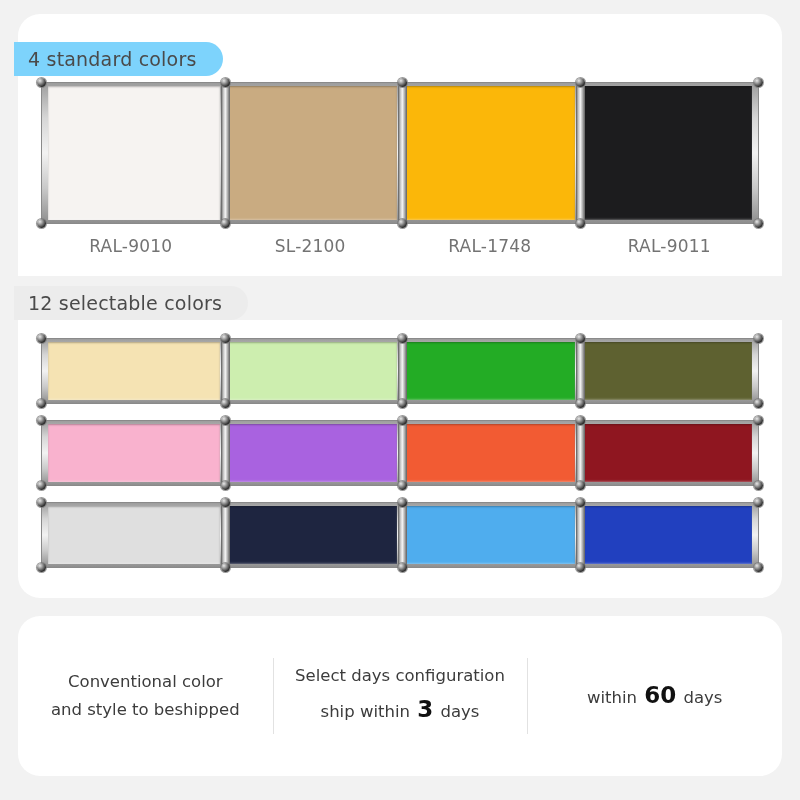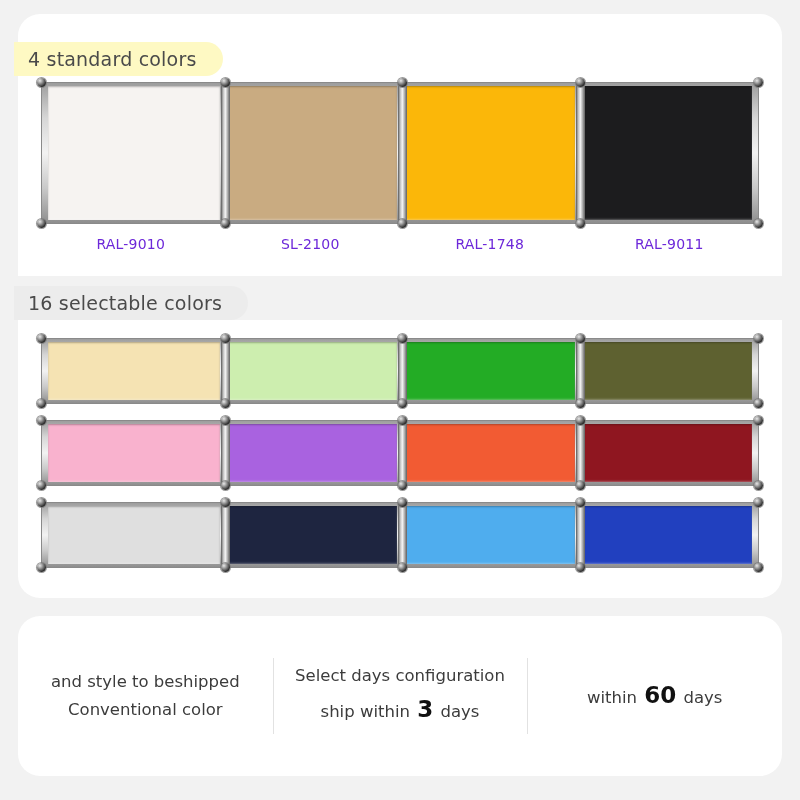--- a/index.html
+++ b/index.html
@@ -138,22 +138,22 @@
     position: absolute;
     left: 41px;
     top: 236px;
     width: 718px;
     display: flex;
     z-index: 4;
   }
   #standard-labels .lbl {
     flex: 1 1 0;
     text-align: center;
-    font-size: 14px;
-    color: #6d28d9;
+    font-size: 17px;
+    color: #737373;
     letter-spacing: .2px;
   }
 
   
   #shipping-row {
     position: absolute;
     left: 18px;
     top: 616px;
     width: 764px;
     height: 160px;
@@ -188,26 +188,26 @@
     padding: 0 2px;
   }
 </style>
 </head>
 <body style="background: rgb(242, 242, 242);">
 
 <div class="card" id="card-standard" style="background: rgb(255, 255, 255);"></div>
 <div class="card" id="card-selectable" style="background: rgb(255, 255, 255);"></div>
 <div class="card" id="card-shipping" style="background: rgb(255, 255, 255);"></div>
 
-<div class="section-pill" id="pill-standard" style="background: #fef9c3;">
+<div class="section-pill" id="pill-standard" style="background: #7dd3fc;">
   <span>4 standard colors</span>
 </div>
 
 <div class="section-pill" id="pill-selectable" style="background: rgb(236, 236, 236);">
-  <span>16 selectable colors</span>
+  <span>12 selectable colors</span>
 </div>
 
 <div class="swatch-strip" id="strip-standard">
   <div class="swatch-cell">
     <div class="swatch-fill" style="background: rgb(246, 243, 241);"></div>
 
   </div>
   <div class="swatch-cell">
     <div class="swatch-fill" style="background: rgb(201, 171, 129);"></div>
     <div class="post-left">
@@ -334,22 +334,22 @@
   </div>
   <div class="rivet tl"></div>
   <div class="rivet tr"></div>
   <div class="rivet bl"></div>
   <div class="rivet br"></div>
 </div>
 
 <div id="shipping-row">
 
   <div class="ship-col">
+    <div>Conventional color</div>
     <div>and style to beshipped</div>
-    <div>Conventional color</div>
   </div>
 
   <div class="ship-col">
     <div>Select days configuration</div>
     <div><span>ship within </span><b>3</b><span> days</span></div>
   </div>
 
   <div class="ship-col">
     <div><span>within </span><b>60</b><span> days</span></div>
   </div>

